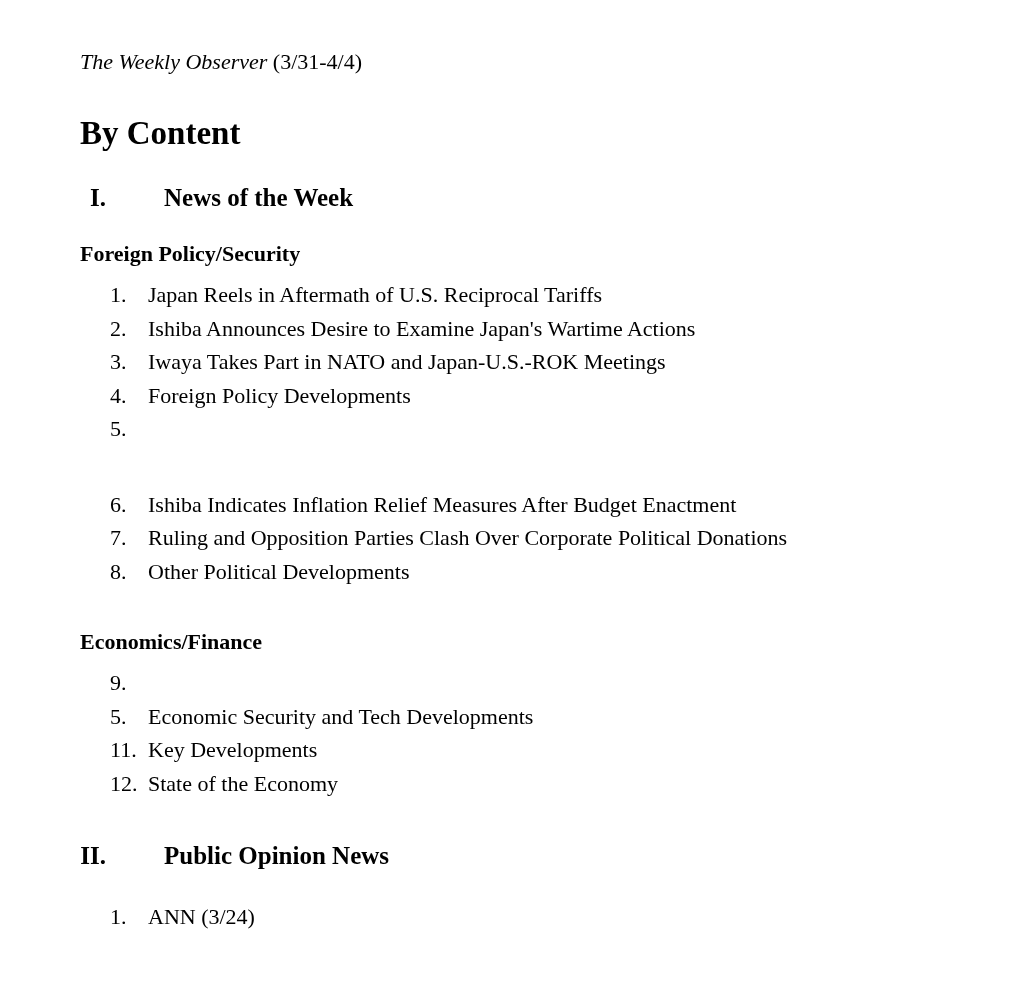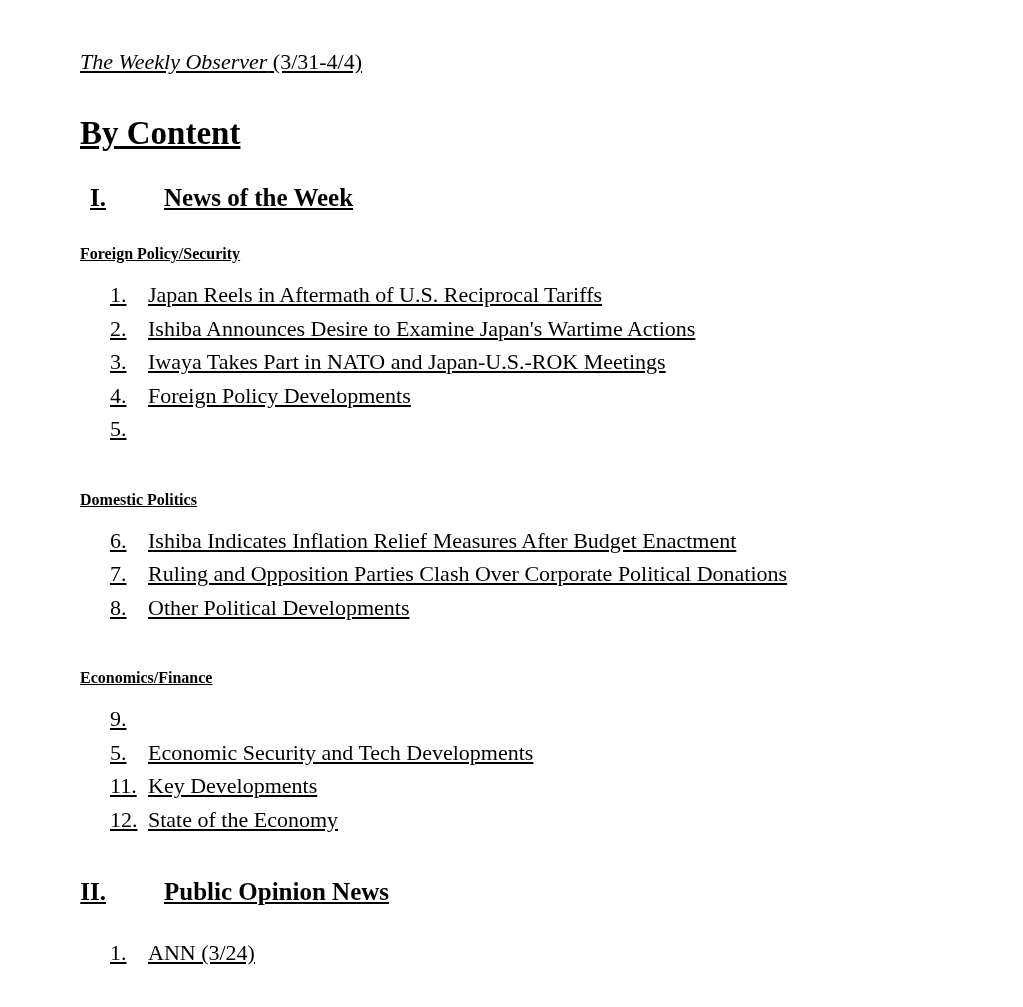--- a/index.html
+++ b/index.html
@@ -13,21 +13,20 @@
     overflow: hidden;
   }
   .page {
     box-sizing: border-box;
     width: 100%;
     height: 100%;
     padding: 48px 16px 40px 80px;
     font-family: "Liberation Serif", "DejaVu Serif", serif;
     color: #000000;
     background: #ffffff;
-    text-decoration: underline;
   }
   .doc-title {
     margin: 0 0 42px 0;
     font-size: 22px;
     line-height: 28px;
     white-space: nowrap;
   }
   .doc-title .name {
     font-style: italic;
   }
@@ -47,21 +46,21 @@
   }
   h2.section-heading .numeral {
     flex: 0 0 26px;
     text-align: right;
   }
   h2.section-heading .h2-label {
     margin-left: 58px;
   }
   h3.group-heading {
     margin: 0 0 12px 0;
-    font-size: 16px;
+    font-size: 22px;
     line-height: 24px;
     font-weight: bold;
     white-space: nowrap;
   }
   ol.items {
     list-style: none;
     margin: 0 0 42px 0;
     padding: 0;
     font-size: 22px;
     line-height: 33.5px;
@@ -112,21 +111,20 @@
             <span class="num">4.</span>
             <span>Foreign Policy Developments</span>
           </li>
         <li>
             <span class="num">5.</span>
           </li>
       </ol>
     </div>
 
     <div class="group">
-      <h3 class="group-heading">Domestic Politics</h3>
       <ol class="items">
         <li>
             <span class="num">6.</span>
             <span>Ishiba Indicates Inflation Relief Measures After Budget Enactment</span>
           </li>
         <li>
             <span class="num">7.</span>
             <span>Ruling and Opposition Parties Clash Over Corporate Political Donations</span>
           </li>
         <li>

